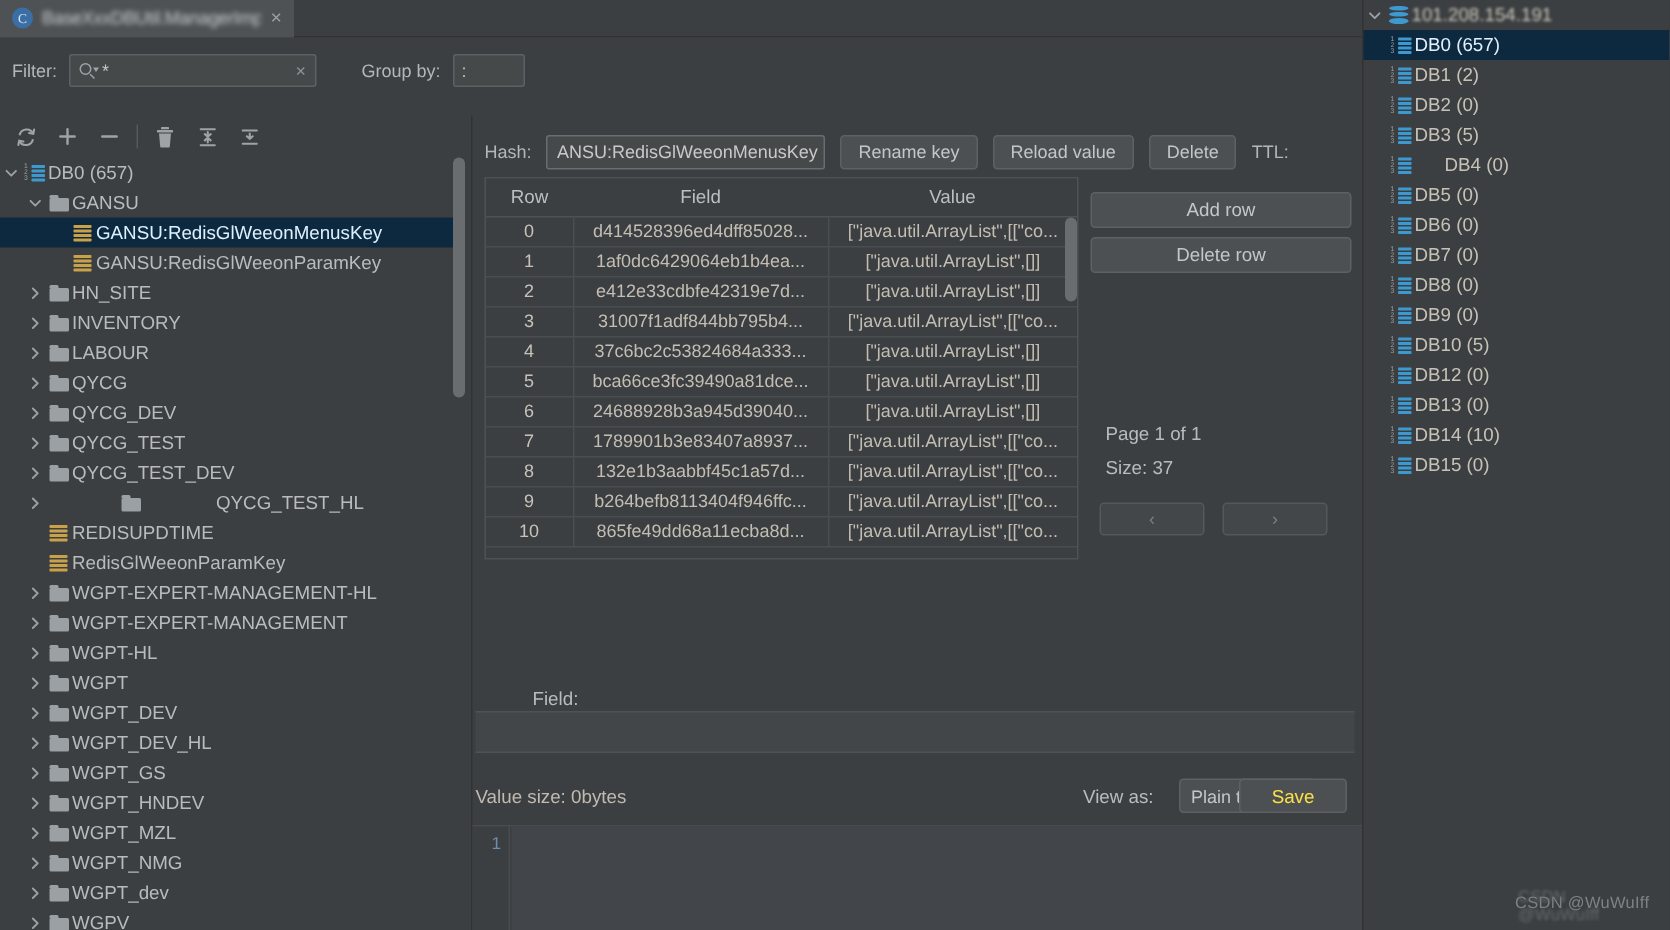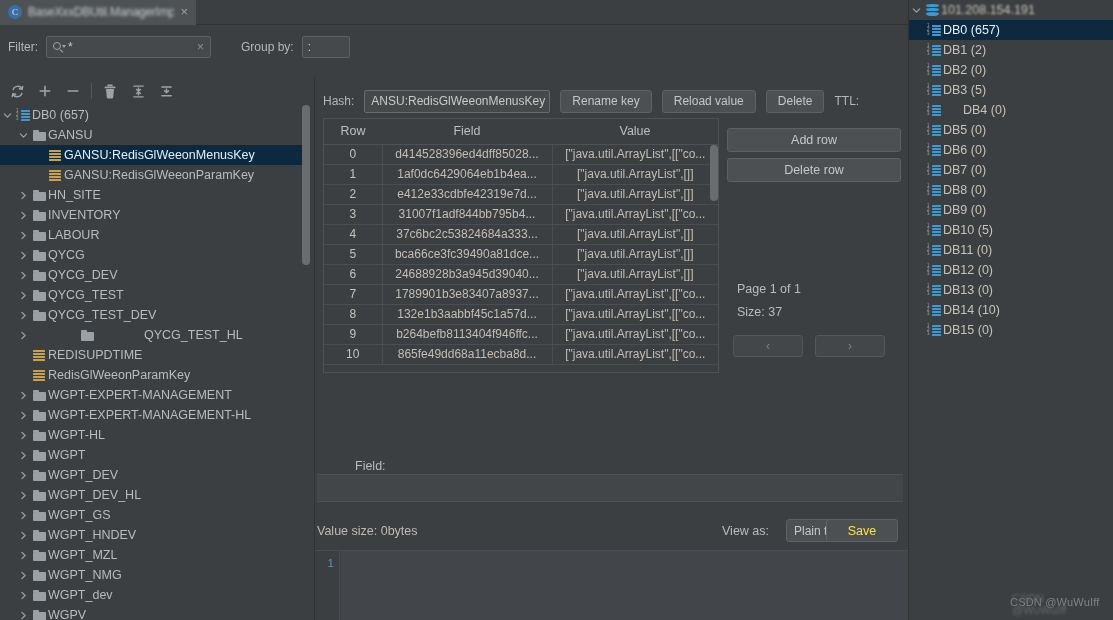--- a/index.html
+++ b/index.html
@@ -540,35 +540,35 @@
           <svg width="9" height="9" viewBox="0 0 10 10" stroke="#9aa0a4" stroke-width="1.4" fill="none" stroke-linecap="round" stroke-linejoin="round">
             <path d="M3.2 1.5 6.8 5 3.2 8.5"></path>
           </svg>
         </span>
         <span class="ticon">
           <span class="folder">
             <span class="tab-top"></span>
             <span class="body"></span>
           </span>
         </span>
+        <span class="tlabel">WGPT-EXPERT-MANAGEMENT-HL</span>
+      </div>
+      <div class="tnode" style="padding-left: 16px;">
+        <span class="tarrow">
+          <svg width="9" height="9" viewBox="0 0 10 10" stroke="#9aa0a4" stroke-width="1.4" fill="none" stroke-linecap="round" stroke-linejoin="round">
+            <path d="M3.2 1.5 6.8 5 3.2 8.5"></path>
+          </svg>
+        </span>
+        <span class="ticon">
+          <span class="folder">
+            <span class="tab-top"></span>
+            <span class="body"></span>
+          </span>
+        </span>
         <span class="tlabel">WGPT-EXPERT-MANAGEMENT</span>
-      </div>
-      <div class="tnode" style="padding-left: 16px;">
-        <span class="tarrow">
-          <svg width="9" height="9" viewBox="0 0 10 10" stroke="#9aa0a4" stroke-width="1.4" fill="none" stroke-linecap="round" stroke-linejoin="round">
-            <path d="M3.2 1.5 6.8 5 3.2 8.5"></path>
-          </svg>
-        </span>
-        <span class="ticon">
-          <span class="folder">
-            <span class="tab-top"></span>
-            <span class="body"></span>
-          </span>
-        </span>
-        <span class="tlabel">WGPT-EXPERT-MANAGEMENT-HL</span>
       </div>
       <div class="tnode" style="padding-left: 16px;">
         <span class="tarrow">
           <svg width="9" height="9" viewBox="0 0 10 10" stroke="#9aa0a4" stroke-width="1.4" fill="none" stroke-linecap="round" stroke-linejoin="round">
             <path d="M3.2 1.5 6.8 5 3.2 8.5"></path>
           </svg>
         </span>
         <span class="ticon">
           <span class="folder">
             <span class="tab-top"></span>
@@ -998,34 +998,20 @@
           <span class="dbicon">
             <span class="num">1<br>2<br>3</span>
             <span class="bars">
               <i></i>
               <i></i>
               <i></i>
               <i></i>
             </span>
           </span>
         </span>
-        <span class="dlabel">DB11 (0)</span>
-      </div>
-      <div class="dbnode" style="padding-left: 16px;">
-        <span class="ticon">
-          <span class="dbicon">
-            <span class="num">1<br>2<br>3</span>
-            <span class="bars">
-              <i></i>
-              <i></i>
-              <i></i>
-              <i></i>
-            </span>
-          </span>
-        </span>
         <span class="dlabel">DB12 (0)</span>
       </div>
       <div class="dbnode" style="padding-left: 16px;">
         <span class="ticon">
           <span class="dbicon">
             <span class="num">1<br>2<br>3</span>
             <span class="bars">
               <i></i>
               <i></i>
               <i></i>

